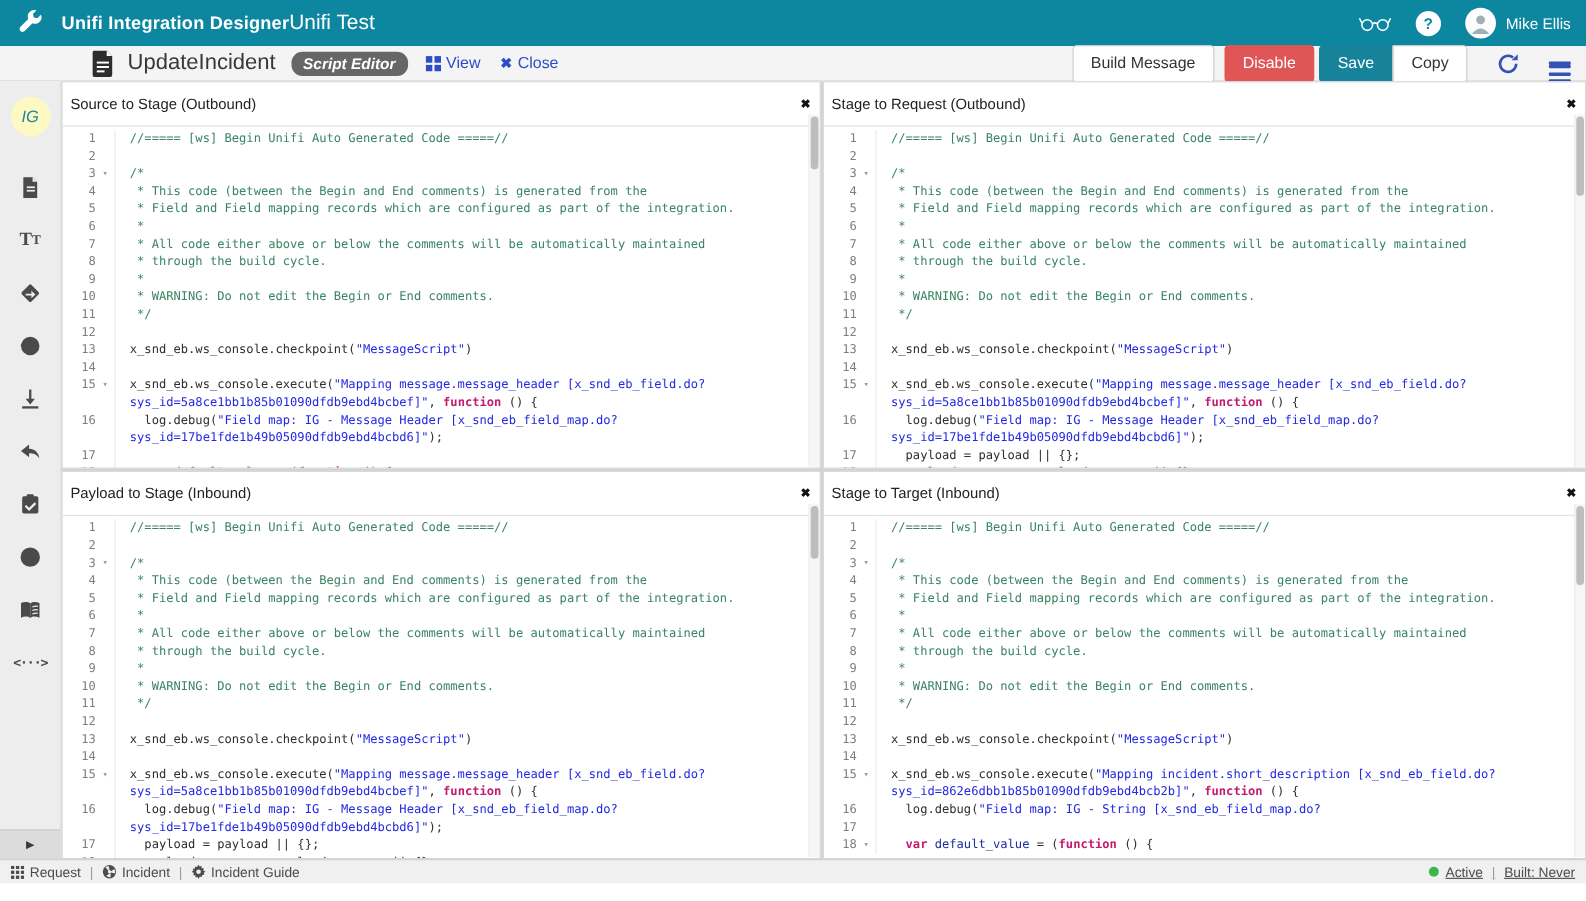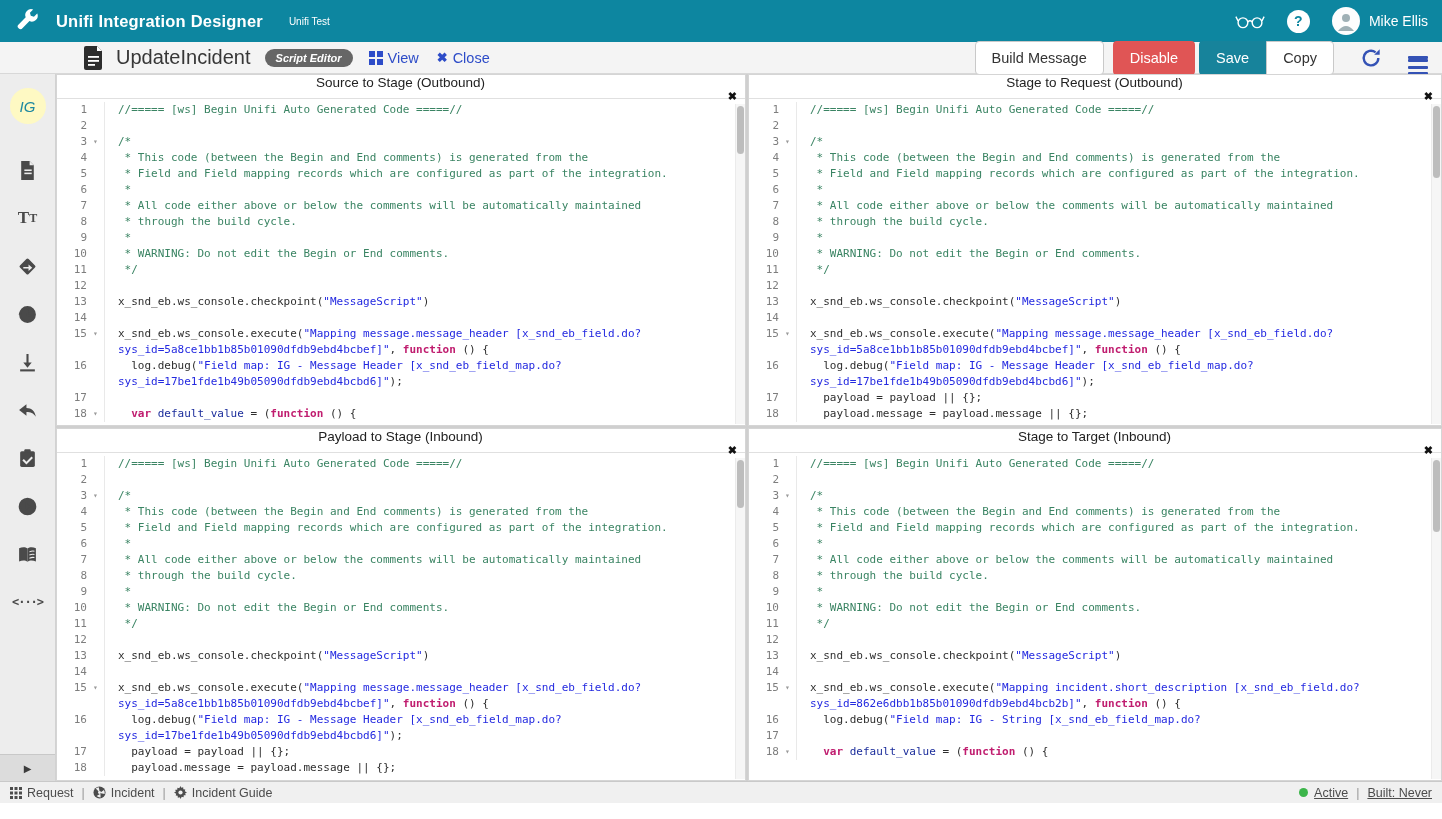--- a/index.html
+++ b/index.html
@@ -4,37 +4,37 @@
 <style>
   * { margin:0; padding:0; box-sizing:border-box; }
   html,body { width:1442px; height:819px; overflow:hidden; background:#fff;
     font-family:"Liberation Sans", sans-serif; }
 
   
   .topbar { height:42px; background:#0d86a0; display:flex; align-items:center;
     color:#fff; padding:0 14px; }
   .wrench { width:26px; height:26px; margin-right:16px; }
   .topbar-title { font-size:16.5px; font-weight:600; letter-spacing:.2px; }
-  .topbar-sub { font-size:10px; margin-left:26px; font-weight:400; }
+  .topbar-sub { font-size:19px; font-weight:400; }
   .topbar-right { margin-left:auto; display:flex; align-items:center; gap:22px; }
   .glasses { width:30px; height:20px; }
   .help-circle { width:23px; height:23px; border-radius:50%; background:#fff;
     color:#0d86a0; font-weight:700; font-size:14px; display:flex;
     align-items:center; justify-content:center; cursor:pointer; }
   .user-wrap { display:flex; align-items:center; gap:9px; cursor:pointer; }
   .avatar-circle { width:28px; height:28px; border-radius:50%; background:#fdfdfd;
     display:flex; align-items:center; justify-content:center; overflow:hidden; }
   .user-name { font-size:14px; }
 
   
   .toolbar { height:32px; background:#f4f4f4; border-bottom:1px solid #d8d8d8;
     display:flex; align-items:center; padding:0 14px 0 84px; }
   .doc-icon { width:20px; height:24px; margin-right:12px; }
   .page-title { font-size:20px; color:#373737; margin-right:14px; }
-  .badge { background:#666; color:#fff; font-size:11px; font-weight:700;
+  .badge { background:#666; color:#fff; font-size:14px; font-weight:700;
     font-style:italic; padding:3px 11px; border-radius:10px; margin-right:16px; }
   .tool-link { display:flex; align-items:center; gap:5px; color:#2d4cc8;
     font-size:14.5px; margin-right:18px; cursor:pointer; }
   .toolbar-right { margin-left:auto; display:flex; align-items:center;justify-content:space-between; }
   .btn { height:34px; padding:0 16px; font-size:14.5px; border-radius:4px;
     border:1px solid transparent; cursor:pointer;
     font-family:"Liberation Sans", sans-serif; }
   .btn-plain { background:#fff; border-color:#c9c9c9; color:#333; }
   .btn-red { background:#e05555; color:#fff; margin-left:9px; margin-right:4px; }
   .btn-teal { background:#17839b; color:#fff; border-radius:4px 0 0 4px; }
@@ -64,22 +64,22 @@
     font-size:12px; letter-spacing:-1px; color:#4a4a4a; }
   .side-bottom { margin-top:auto; width:100%; height:27px; background:#dcdcdc;
     border-top:1px solid #c8c8c8; display:flex; align-items:center;
     justify-content:center; color:#3c3c3c; font-size:10px; cursor:pointer; }
 
   
   .panels { flex:1; display:grid; grid-template-columns:690px 1fr;
     grid-template-rows:352px 1fr; gap:2px; background:#cfcfcf; }
   .panel { background:#fff; position:relative; overflow:hidden;
     border:1px solid #d5d5d5; }
-  .panel-head { height:24px; display:flex; align-items:center;
-    padding:0 8px 0 7px; border-bottom:1px solid #e0e0e0; background:#fff;flex-direction:column; }
+  .panel-head { height:40px; display:flex; align-items:center;
+    padding:0 8px 0 7px; border-bottom:1px solid #e0e0e0; background:#fff; }
   .panel-title { font-size:13.5px; color:#222; }
   .panel-close { margin-left:auto; font-size:11px; font-weight:700; color:#111;
     cursor:pointer; }
   .code { padding-top:3px; font-family:"DejaVu Sans Mono", monospace;
     font-size:11px; line-height:16px; }
   .row { display:flex; height:16px; }
   .ln { width:30px; text-align:right; color:#7e7e7e; flex:none; }
   .fold { width:17px; text-align:center; color:#9a9a9a; font-size:8px;
     flex:none; line-height:16px; }
   .src { white-space:pre; border-left:1px solid #e9e9e9; padding-left:13px;

